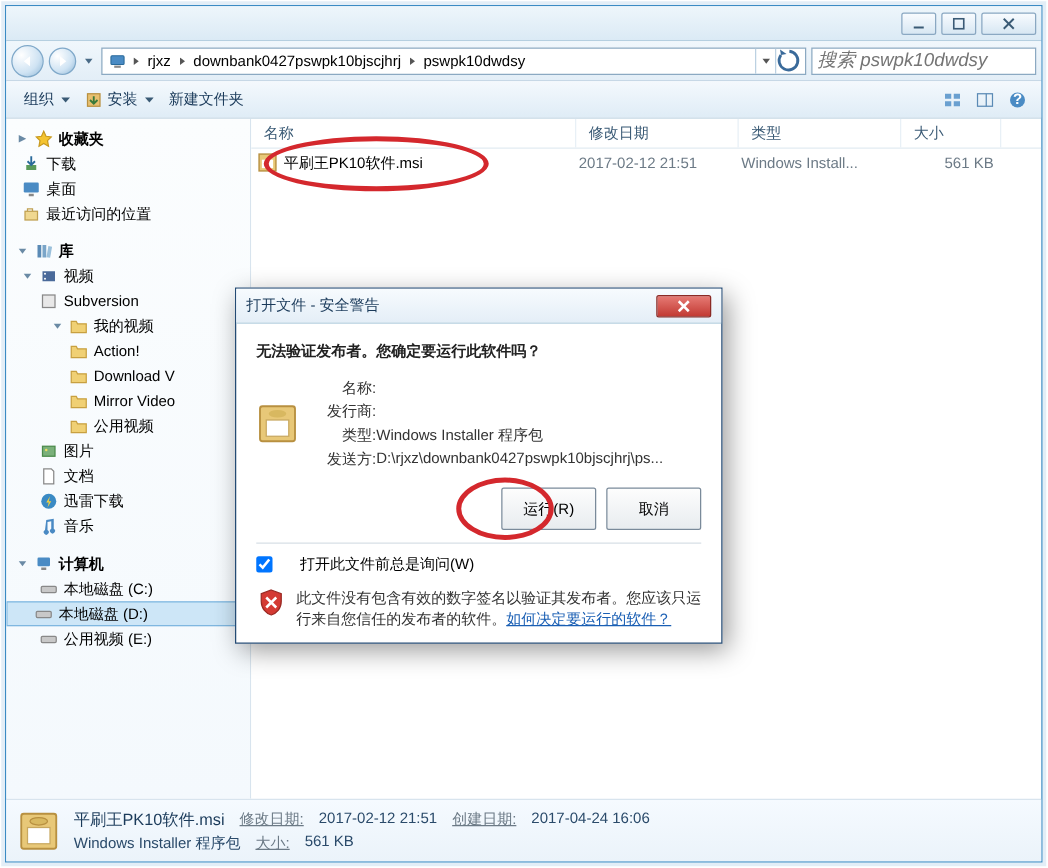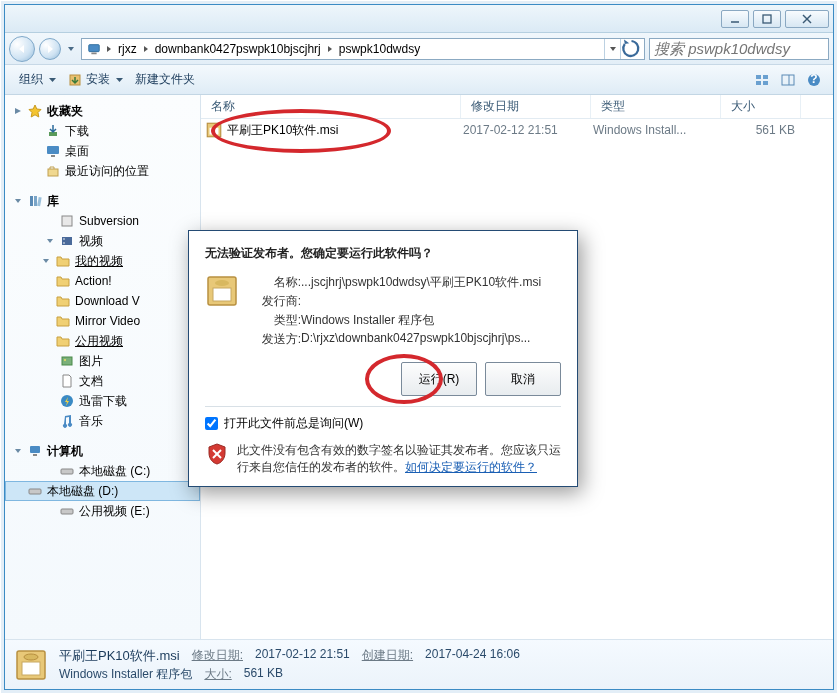--- a/index.html
+++ b/index.html
@@ -47,22 +47,22 @@
 .sidebar { width: 196px; border-right: 1px solid #d8e4ee; background: linear-gradient(to bottom,#fbfdfe,#f4f9fd); overflow-y: auto; padding: 6px 0; }
 .tree-node { display: flex; align-items: center; height: 20px; padding-left: 8px; cursor: pointer; gap: 4px; }
 .tree-node.selected { background: #cde6f7; border:1px solid #7fb7e0; padding-left:7px; }
 .tree-node.bold span { font-weight: bold; }
 .tree-caret { width: 10px; display: flex; align-items: center; justify-content: center; }
 .tree-caret svg { width: 8px; height: 8px; fill: #6a8aa5; }
 .tree-spacer { width: 10px; }
 .tree-ico { width: 16px; height: 16px; display:flex;align-items:center;justify-content:center; }
 .tree-ico svg{width:14px;height:14px;}
 .tree-gap { height: 10px; }
-.indent1 { padding-left: 40px; }
-.indent2 { padding-left: 36px; text-decoration: underline; }
+.indent1 { padding-left: 12px; }
+.indent2 { padding-left: 36px; }
 .indent3 { padding-left: 50px; }
 
 
 .file-area { flex: 1; display: flex; flex-direction: column; background: #fff; }
 .cols { height: 24px; border-bottom: 1px solid #e2ebf2; display: flex; align-items: center; color: #3a5a75; }
 .col { padding-left: 10px; border-right: 1px solid #e8f0f6; height: 100%; display: flex; align-items: center; cursor: pointer; }
 .col.c1{width:260px;} .col.c2{width:130px;text-align:right;} .col.c3{width:130px;} .col.c4{width:80px;}
 .filelist { flex: 1; position: relative; }
 .filerow { height: 22px; display: flex; align-items: center; padding: 0 4px; position: relative; }
 .fr-ico { width: 18px; height: 18px; display:flex;align-items:center;justify-content:center;margin-right:4px; }
@@ -85,31 +85,31 @@
 .det-val { color: #2a4a6a; }
 
 
 .dialog { position: absolute; left: 188px; top: 230px; width: 390px; background: #fff; border: 1px solid #244b74; box-shadow: 4px 6px 20px rgba(0,0,0,0.4); }
 .dlg-title { height: 28px; background: linear-gradient(to bottom,#f7fbfe,#e4eef7); border-bottom: 1px solid #b5cfe0; display: flex; align-items: center; padding: 0 8px; }
 .dlg-title span { color: #1a3a5a; }
 .dlg-close { margin-left: auto; width: 44px; height: 18px; background: linear-gradient(to bottom,#e67a74,#c23a33); border: 1px solid #8a2a25; border-radius: 2px; display:flex;align-items:center;justify-content:center;cursor:pointer; }
 .dlg-close svg{width:10px;height:10px;stroke:#fff;stroke-width:2;}
 .dlg-body { padding: 14px 16px 10px 16px; }
 .dlg-bold { font-weight: bold; color: #222; margin-bottom: 12px; }
-.dlg-info { display: flex; gap: 10px; }
+.dlg-info { display: flex; gap: 10px; align-items: center; }
 .dlg-bigicon { width: 34px; height: 34px; display:flex;align-items:center;justify-content:center; }
 .dlg-fields { flex: 1; display: flex; flex-direction: column; gap: 2px; }
 .dlg-field { display: flex; }
 .dlg-flabel { width: 52px; text-align: right; color: #333; }
 .dlg-fval { flex: 1; color: #333; }
 .dlg-fval.bold { font-weight: bold; }
 .dlg-buttons { display: flex; justify-content: flex-end; gap: 8px; margin-top: 14px; position: relative; }
 .dlg-btn { min-width: 76px; height: 34px; border: 1px solid #7a8a9a; background: linear-gradient(to bottom,#fdfdfd,#e8ecef); border-radius: 2px; cursor: pointer; display:flex;align-items:center;justify-content:center; }
 .dlg-sep { height: 1px; background: #d8e0e6; margin-top: 10px; }
-.dlg-check { display: flex; align-items: center; gap: 6px; margin-top: 8px; }
+.dlg-check { display: flex; align-items: center; gap: 22px; margin-top: 8px; }
 .dlg-check input { width: 13px; height: 13px; }
 .dlg-warn { display: flex; gap: 8px; margin-top: 10px; }
 .dlg-shield { width: 24px; height: 24px; display:flex;align-items:center;justify-content:center; }
 .dlg-warntxt { flex: 1; font-size: 11.5px; color: #333; line-height: 1.4; }
 .dlg-warntxt a { color: #1a5fb4; text-decoration: underline; cursor: pointer; }
 
 </style>
 </head>
 <body>
 
@@ -296,42 +296,42 @@
           <span class="tree-ico">
             <svg viewBox="0 0 14 14">
               <rect x="2" y="2" width="3" height="10" fill="#5a8ab5"></rect>
               <rect x="6" y="2" width="3" height="10" fill="#7aa5c8"></rect>
               <rect x="10" y="3" width="3" height="9" fill="#9ac0db" transform="rotate(10 11 7)"></rect>
             </svg>
           </span>
           <span>库</span>
         </div>
       <div class="tree-node indent1">
-          <span class="tree-spacer"></span>
-          <span class="tree-ico">
-            <svg viewBox="0 0 14 14">
-              <rect x="2" y="2" width="10" height="10" fill="#e8e8e8" stroke="#888"></rect>
-            </svg>
-          </span>
-          <span>Subversion</span>
-        </div>
-      <div class="tree-node indent1">
           <span class="tree-caret">
             <svg viewBox="0 0 8 8">
               <path d="M1 2 L4 6 L7 2 Z"></path>
             </svg>
           </span>
           <span class="tree-ico">
             <svg viewBox="0 0 14 14">
               <rect x="2" y="3" width="10" height="8" fill="#4a6a9a"></rect>
               <circle cx="4" cy="5" r="0.8" fill="#fff"></circle>
               <circle cx="4" cy="9" r="0.8" fill="#fff"></circle>
             </svg>
           </span>
           <span>视频</span>
+        </div>
+      <div class="tree-node indent1">
+          <span class="tree-spacer"></span>
+          <span class="tree-ico">
+            <svg viewBox="0 0 14 14">
+              <rect x="2" y="2" width="10" height="10" fill="#e8e8e8" stroke="#888"></rect>
+            </svg>
+          </span>
+          <span>Subversion</span>
         </div>
       <div class="tree-node indent2">
           <span class="tree-caret">
             <svg viewBox="0 0 8 8">
               <path d="M1 2 L4 6 L7 2 Z"></path>
             </svg>
           </span>
           <span class="tree-ico">
             <svg viewBox="0 0 14 14">
               <path d="M1 3 L5 3 L6 5 L13 5 L13 12 L1 12 Z" fill="#f0d074" stroke="#c8a040"></path>
@@ -498,34 +498,42 @@
       <div class="det-row">
           <span class="det-val">Windows Installer 程序包</span>
         <span class="det-label">大小:</span>
           <span class="det-val">561 KB</span>
       </div>
     </div>
   </div>
 </div>
 
 <div class="dialog">
+  <div class="dlg-title">
+    <span>打开文件 - 安全警告</span>
+    <div class="dlg-close">
+        <svg viewBox="0 0 10 10">
+          <line x1="1" y1="1" x2="9" y2="9"></line>
+          <line x1="9" y1="1" x2="1" y2="9"></line>
+        </svg>
+      </div>
+  </div>
   <div class="dlg-body">
     <div class="dlg-bold">无法验证发布者。您确定要运行此软件吗？</div>
     <div class="dlg-info">
       <div class="dlg-bigicon">
           <svg viewBox="0 0 34 34">
             <rect x="3" y="3" width="28" height="28" fill="#e8c878" stroke="#b89040" stroke-width="1.5" rx="2"></rect>
             <rect x="8" y="14" width="18" height="13" fill="#fff" stroke="#c8a860"></rect>
             <ellipse cx="17" cy="9" rx="7" ry="3" fill="#d8b860"></ellipse>
           </svg>
         </div>
       <div class="dlg-fields">
         <div class="dlg-field">
             <span class="dlg-flabel">名称:</span>
-            <span class="dlg-fval">...jscjhrj\pswpk10dwdsy\平刷王PK10软件.msi</span>
           </div>
         <div class="dlg-field">
             <span class="dlg-flabel">发行商:</span>
           </div>
         <div class="dlg-field">
             <span class="dlg-flabel">类型:</span>
             <span class="dlg-fval">Windows Installer 程序包</span>
           </div>
         <div class="dlg-field">
             <span class="dlg-flabel">发送方:</span>

